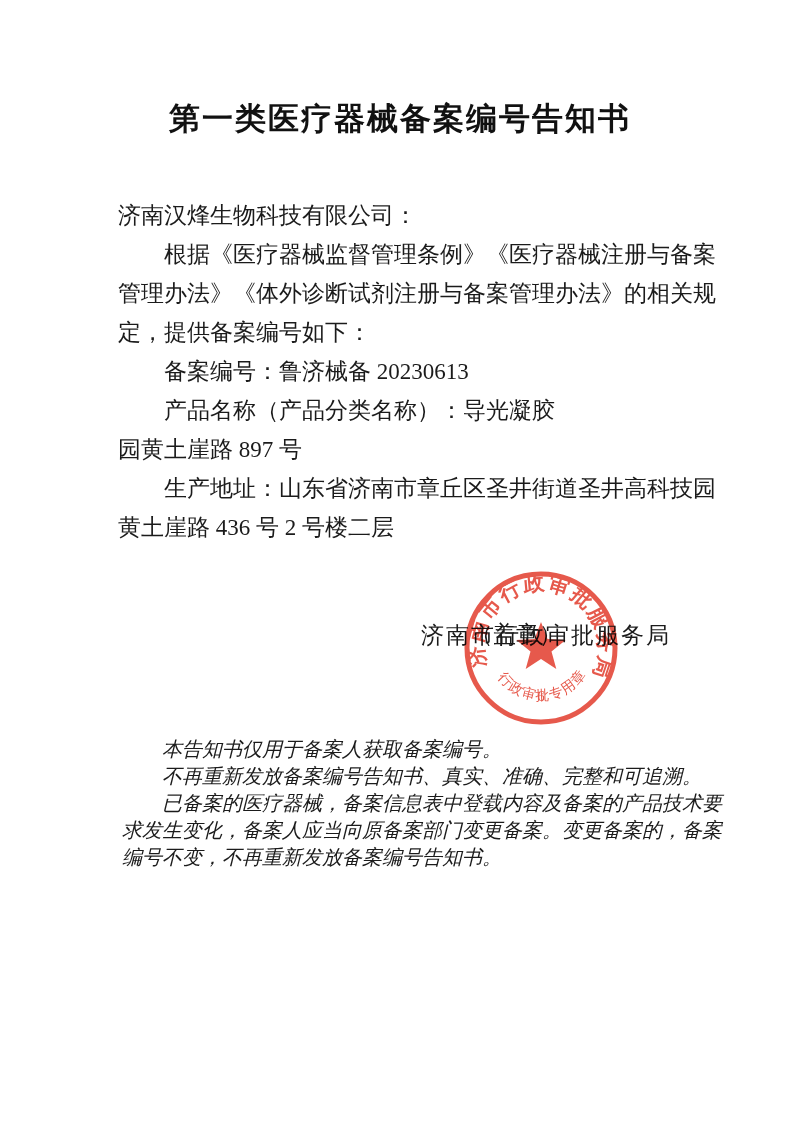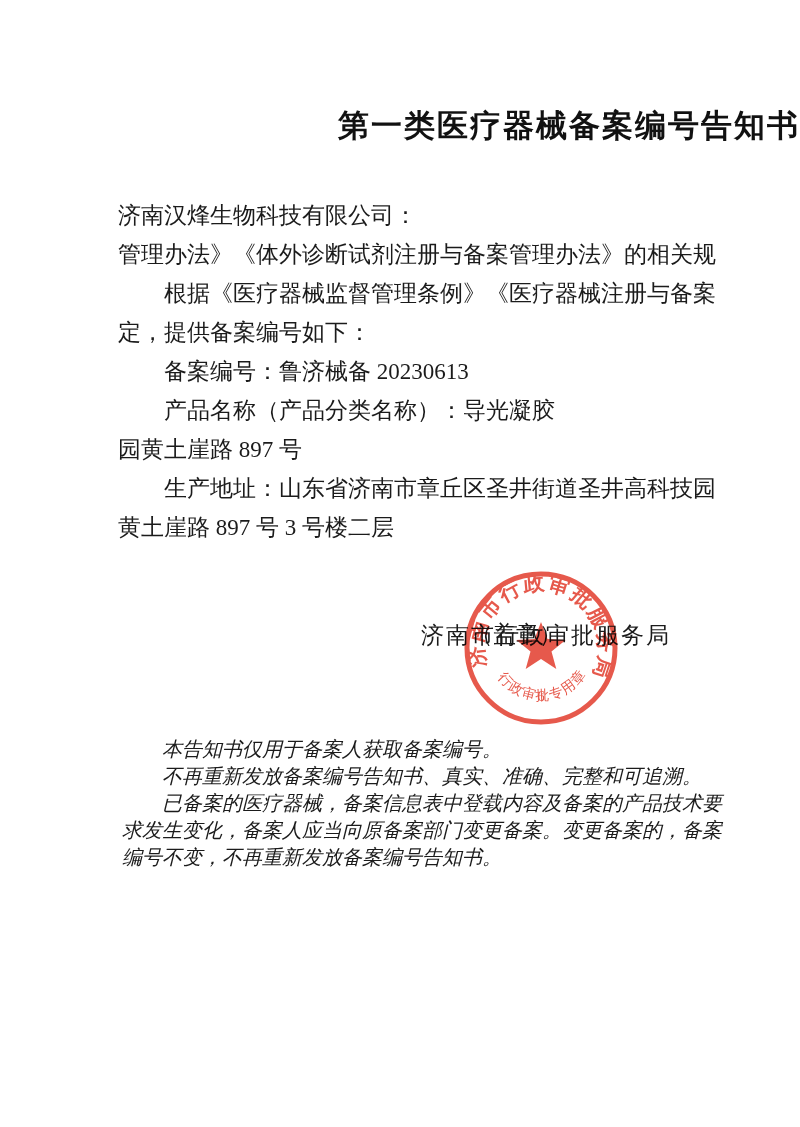--- a/index.html
+++ b/index.html
@@ -2,22 +2,22 @@
 <html><head>
 <meta charset="utf-8">
 <style>
   html,body { margin:0; padding:0; background:#ffffff; }
   .page {
     position:relative; width:800px; height:1127px;
     background:#ffffff; overflow:hidden;
     font-family:"Liberation Serif", serif; color:#1b1b1b;
   }
   .title {
-    position:absolute; top:105px; left:0; width:800px; margin:0;
-    text-align:right; font-family:"Liberation Sans", sans-serif;
+    position:absolute; top:98px; left:0; width:800px; margin:0;
+    text-align:center; font-family:"Liberation Sans", sans-serif;
     font-weight:bold; font-size:31px; letter-spacing:2px; color:#111;
   }
   .body-text {
     position:absolute; left:118px; top:196px; width:600px;
     font-size:23px; line-height:39px;
   }
   .line { white-space:nowrap; }
   .indent { padding-left:46px; }
   .sig-agency {
     position:absolute; left:421px; top:620px;
@@ -48,28 +48,28 @@
 </style>
 </head>
 <body>
 
 <div class="page">
 
   <h1 class="title">第一类医疗器械备案编号告知书</h1>
 
   <div class="body-text">
     <div class="line">济南汉烽生物科技有限公司：</div>
+    <div class="line indent">根据《医疗器械监督管理条例》《医疗器械注册与备案</div>
     <div class="line">管理办法》《体外诊断试剂注册与备案管理办法》的相关规</div>
-    <div class="line indent">根据《医疗器械监督管理条例》《医疗器械注册与备案</div>
     <div class="line">定，提供备案编号如下：</div>
     <div class="line indent">备案编号：鲁济械备 20230613</div>
     <div class="line indent">产品名称（产品分类名称）：导光凝胶</div>
     <div class="line">园黄土崖路 897 号</div>
     <div class="line indent">生产地址：山东省济南市章丘区圣井街道圣井高科技园</div>
-    <div class="line">黄土崖路 897 号 3 号楼二层</div>
+    <div class="line">黄土崖路 436 号 2 号楼二层</div>
   </div>
 
   <div class="sig-agency">济南市行政审批服务局</div>
   <div class="sig-seal-note">（盖章）</div>
 
   <svg class="seal" width="170" height="170" viewBox="0 0 170 170" aria-hidden="true">
     <circle cx="85" cy="85" r="74" fill="none" stroke="#e23c2c" stroke-width="5"></circle>
     <path id="sealTopArc" d="M 30.5 104.8 A 58 58 0 1 1 139.5 104.8" fill="none"></path>
     <path id="sealBottomArc" d="M 40.9 112.6 A 52 52 0 0 0 129.1 112.6" fill="none"></path>
     <text class="arc-top">

